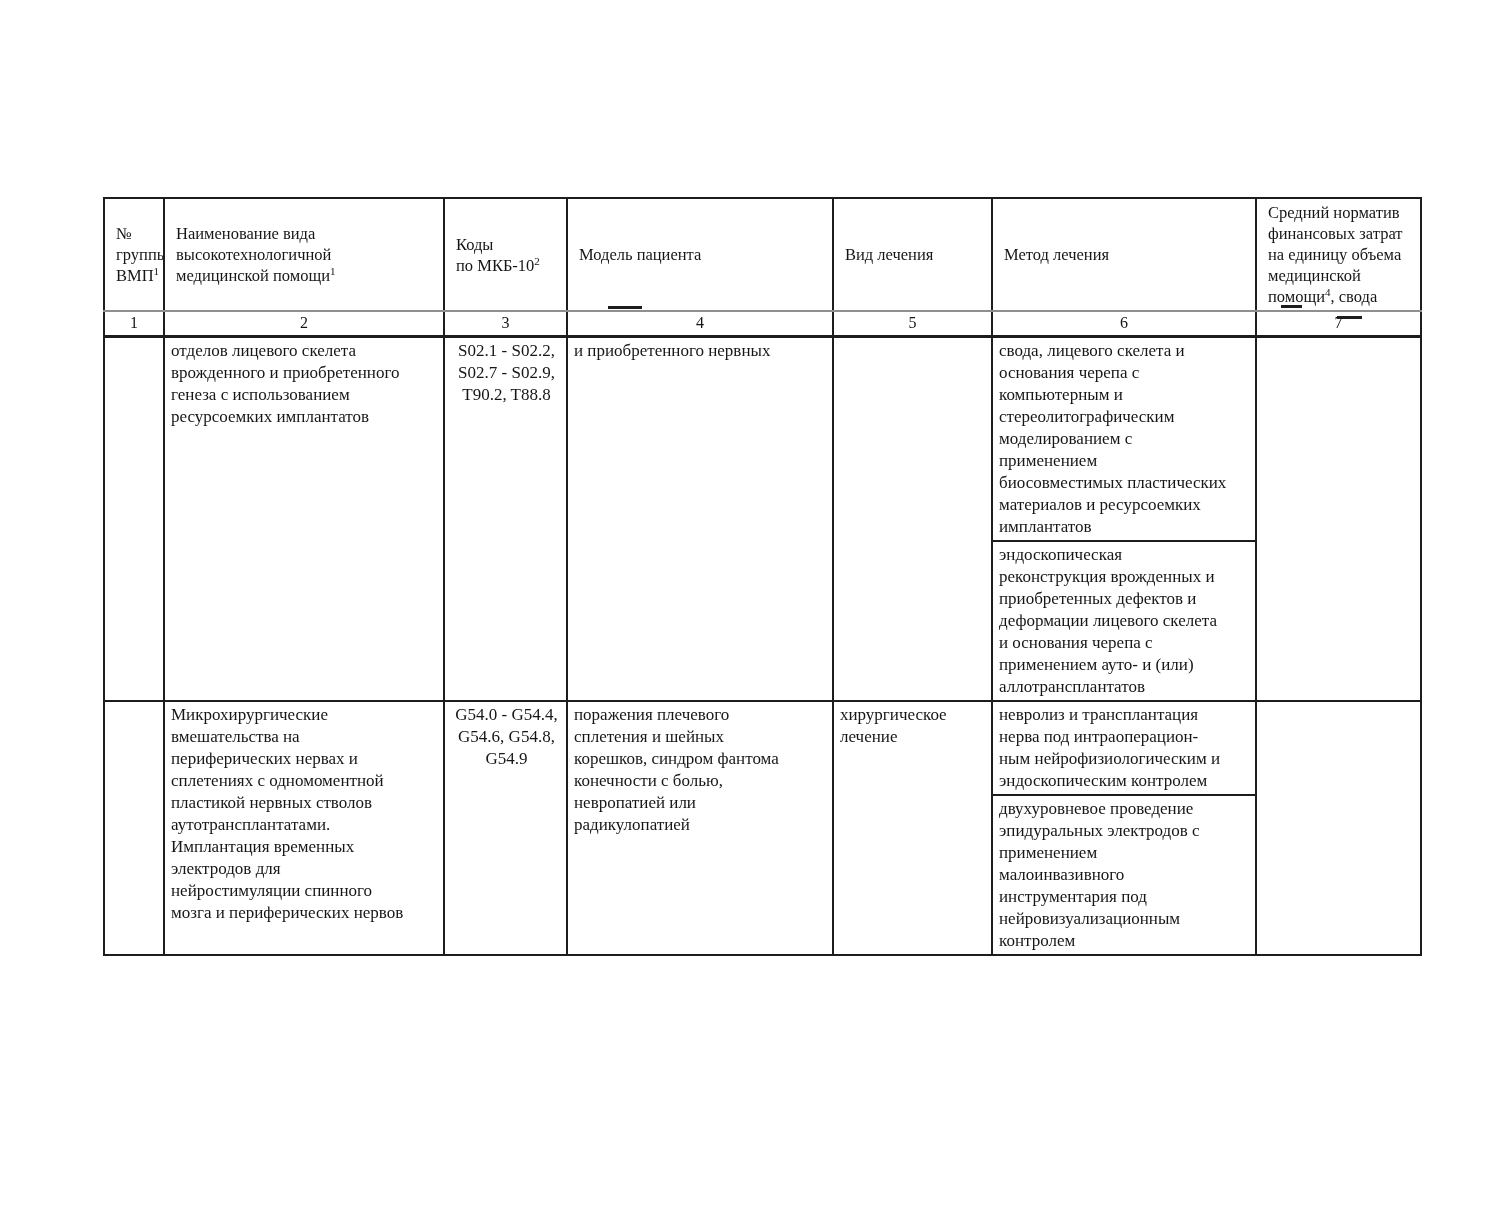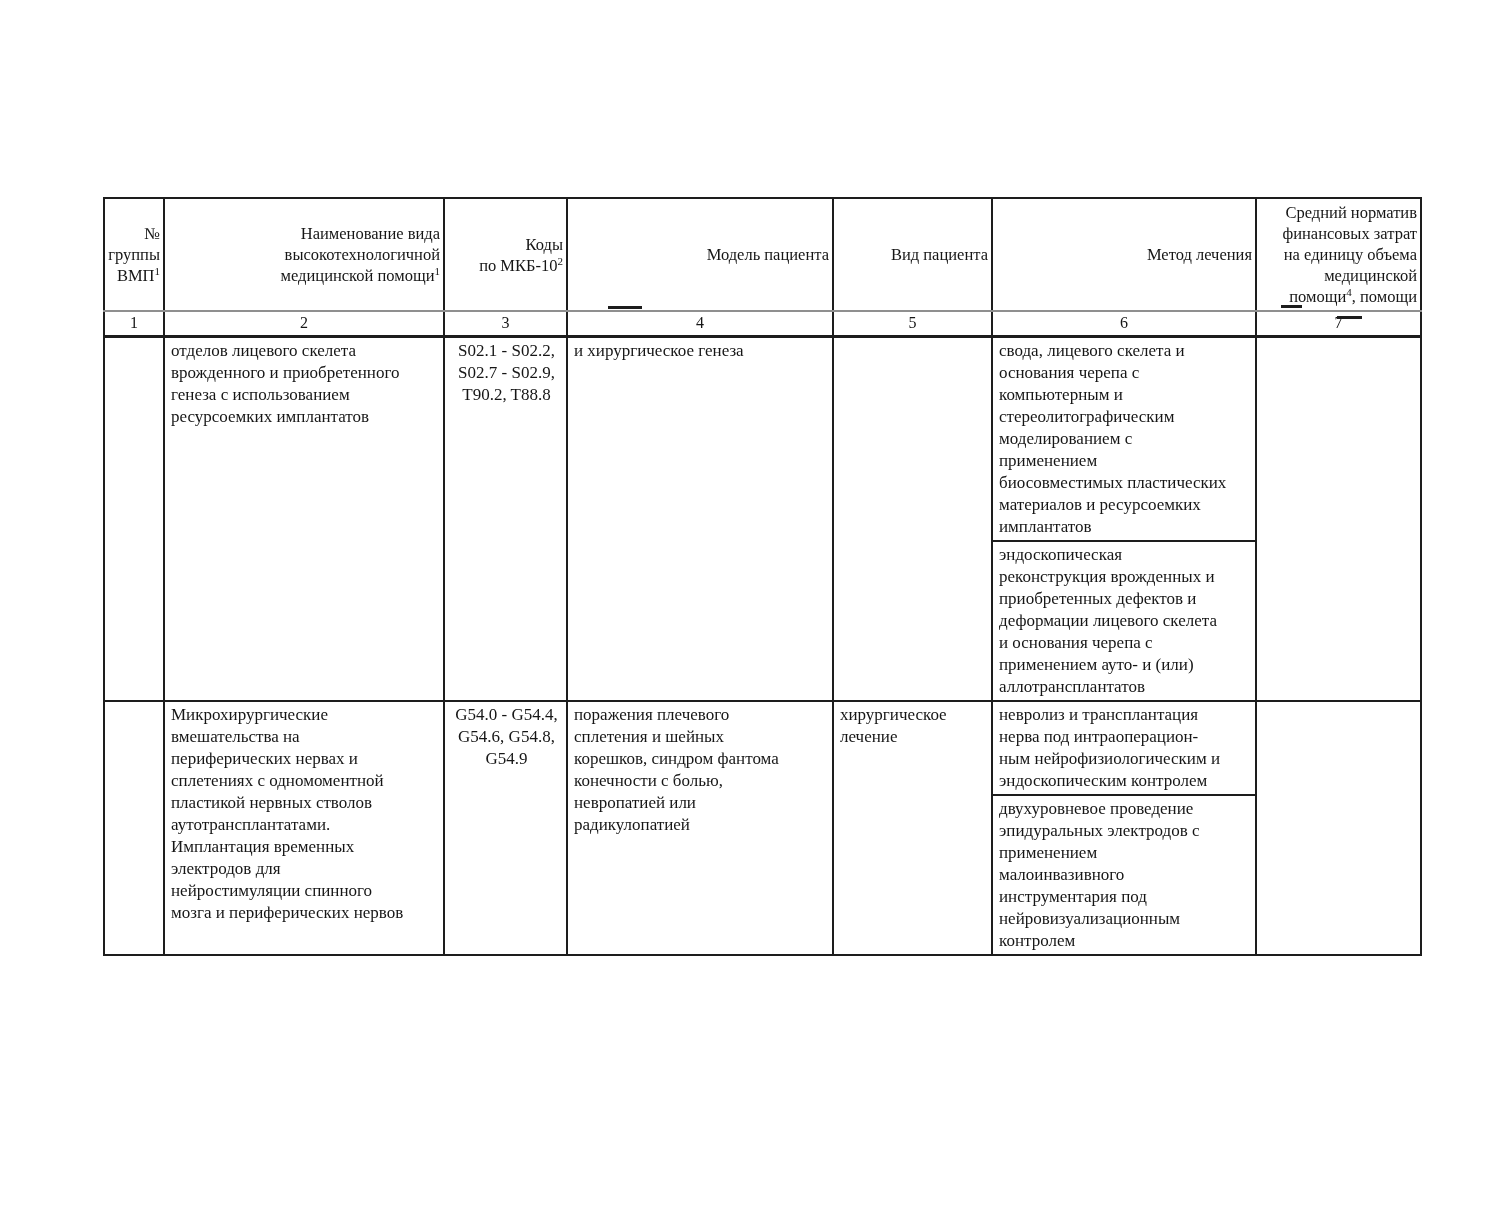--- a/index.html
+++ b/index.html
@@ -29,24 +29,24 @@
     overflow: hidden;
   }
   tr.r-hdr  { height: 113px; }
   tr.r-num  { height: 25px; }
   tr.r-a1   { height: 202px; }
   tr.r-a2   { height: 149px; }
   tr.r-b1   { height: 91px; margin-left: 14px; }
   tr.r-b2   { height: 153px; }
   tr.r-hdr td {
     vertical-align: middle;
-    text-align: right;
+    text-align: left;
     font-size: 16.5px;
     line-height: 21px;
-    padding: 2px 3px;
+    padding: 2px 11px;
     border-bottom: 2px solid #8f8f8f;
   }
   tr.r-num td {
     vertical-align: middle;
     text-align: center;
     font-size: 16px;
     line-height: 18px;
     padding: 0;
     border-top: 2px solid #8f8f8f;
     border-bottom: 3px solid #1d1d1d;
@@ -81,27 +81,27 @@
         <tr class="r-hdr">
       <td><span class="ws">№
 группы
 ВМП</span><sup>1</sup></td>
       <td><span class="ws">Наименование вида
 высокотехнологичной
 медицинской помощи</span><sup>1</sup></td>
       <td><span class="ws">Коды
 по МКБ-10</span><sup>2</sup></td>
       <td><span class="ws">Модель пациента</span></td>
-      <td><span class="ws">Вид пациента</span></td>
+      <td><span class="ws">Вид лечения</span></td>
       <td><span class="ws">Метод лечения</span></td>
       <td><span class="ws">Средний норматив
 финансовых затрат
 на единицу объема
 медицинской
-помощи</span><sup>4</sup><span>, помощи</span></td>
+помощи</span><sup>4</sup><span>, свода</span></td>
     </tr>
 
     <tr class="r-num">
       <td>1</td>
       <td>2</td>
       <td>3</td>
       <td>4</td>
       <td>5</td>
       <td>6</td>
       <td>7</td>
@@ -109,21 +109,21 @@
 
     <tr class="r-a1">
       <td rowspan="2"></td>
       <td rowspan="2" class="ws">отделов лицевого скелета
 врожденного и приобретенного
 генеза с использованием
 ресурсоемких имплантатов</td>
       <td rowspan="2" class="ws codes">S02.1 - S02.2,
 S02.7 - S02.9,
 T90.2, T88.8</td>
-      <td rowspan="2" class="ws">и хирургическое генеза</td>
+      <td rowspan="2" class="ws">и приобретенного нервных</td>
       <td rowspan="2" class="ws center"></td>
       <td class="ws">свода, лицевого скелета и
 основания черепа с
 компьютерным и
 стереолитографическим
 моделированием с
 применением
 биосовместимых пластических
 материалов и ресурсоемких
 имплантатов</td>

